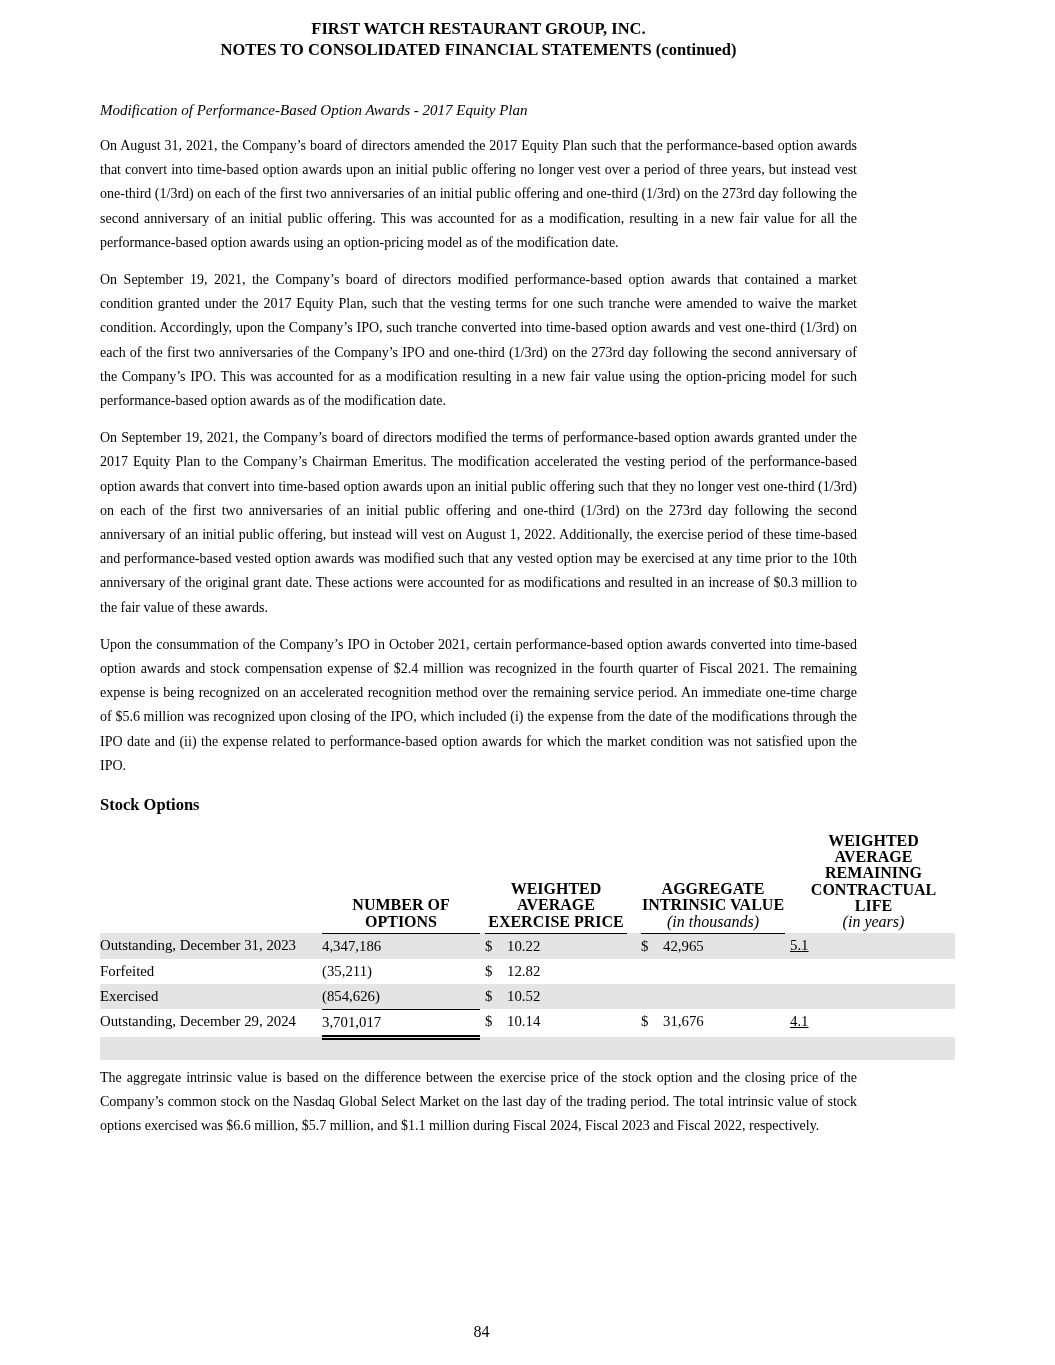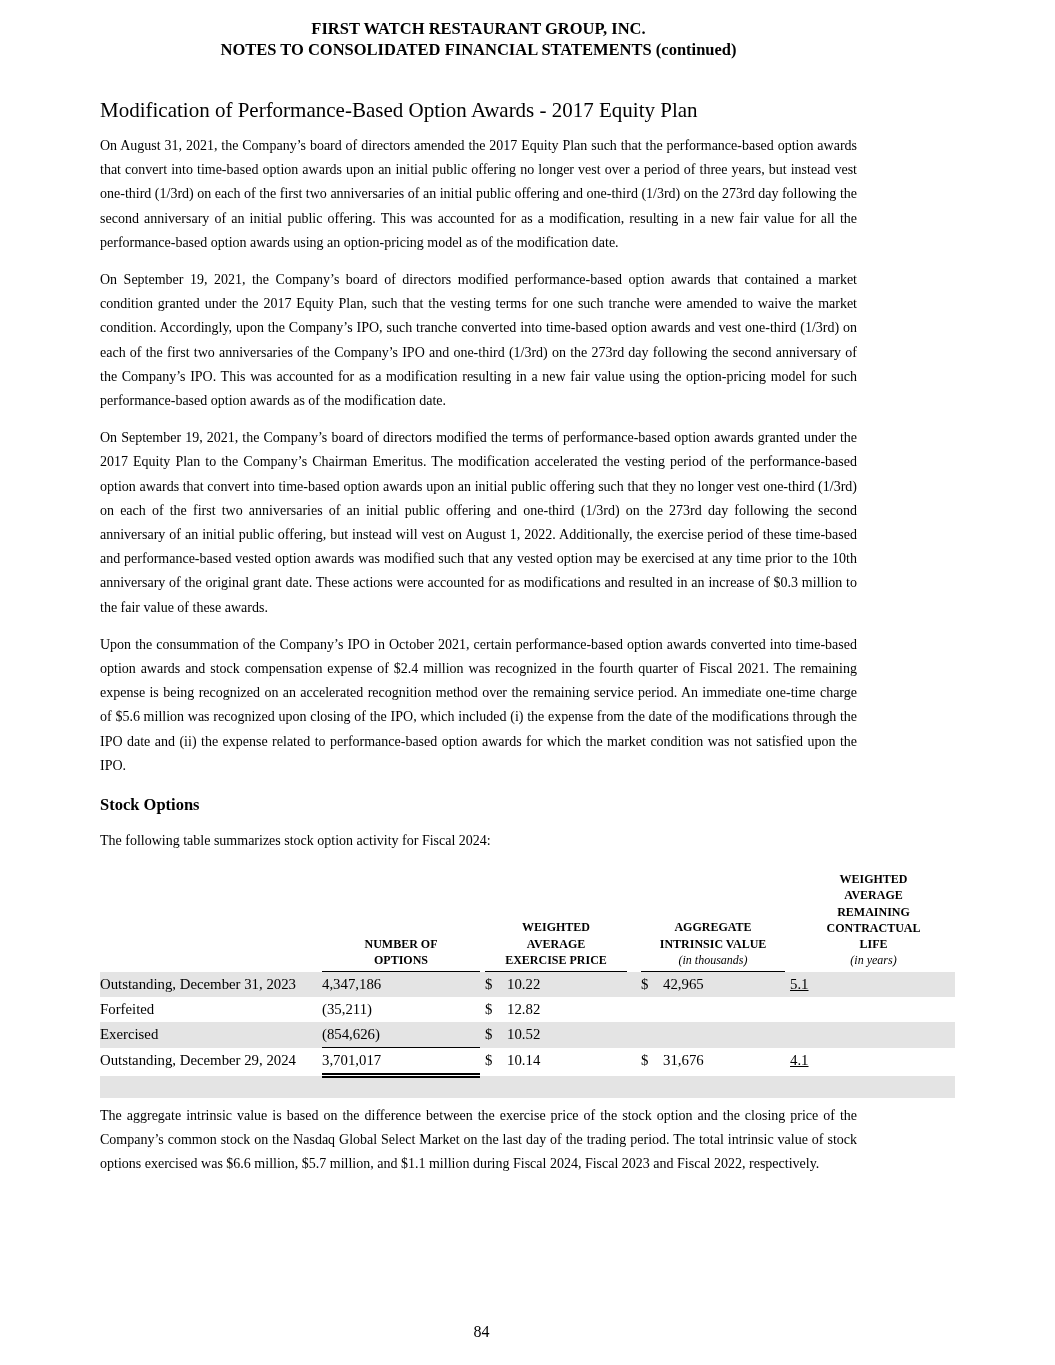--- a/index.html
+++ b/index.html
@@ -2,32 +2,32 @@
 <html style="--shade: #e4e4e4;"><head>
 <meta charset="utf-8">
 <style>
   html,body { margin:0; padding:0; background:#ffffff; }
   .page {
     position:relative; width:955px; height:1365px; box-sizing:border-box;
     padding:18px 98px 0 100px; background:#fff; color:#000;
     font-family:"Liberation Serif","DejaVu Serif",serif; overflow:hidden;
   }
   .doc-header { text-align:center; font-weight:bold; font-size:16.5px; line-height:21px; }
-  .section-heading { font-weight:normal; font-size:21px; line-height:21px; margin:40px 0 0 0; }
+  .section-heading { font-style:italic; font-weight:normal; font-size:15px; line-height:21px; margin:40px 0 0 0; }
   .body-par { text-align:justify; font-size:14px; line-height:24.2px; margin:13px 0 0 0; }
   .sub-heading { font-weight:bold; font-size:16.5px; margin:17px 0 0 0; }
   .intro-par { margin-top:14px; }
   .closing-par { margin-top:6px; }
 
   table.opt-table {
     border-collapse:collapse; table-layout:fixed; width:857px; margin-top:18px;
     font-size:14.8px; line-height:18px;
   }
   .opt-table th { font-weight:bold; vertical-align:bottom; text-align:center;
-    font-size:12px; line-height:16.2px; padding:0 0 3px 0; }
+    font-size:16px; line-height:16.2px; padding:0 0 3px 0; }
   .opt-table th.rule-h { border-bottom:1.5px solid #000; }
   .h-main { display:block; white-space:pre-line; }
   .h-sub { display:block; font-weight:normal; font-style:italic; }
   .opt-table td { padding:3px 3px 4px 0; vertical-align:top; }
   tr.shaded td { background:var(--shade,#e4e4e4); }
   .c-label { text-align:left; padding-left:5px; }
   .c-num { }
   .c-cur { text-align:left; padding-left:2px; }
   .c-life { padding-right:12px;text-decoration:underline; }
   td.rule-single { border-bottom:1.5px solid #000; }
@@ -50,21 +50,20 @@
 
   <div id="paragraphs">
       <p class="body-par">On August 31, 2021, the Company’s board of directors amended the 2017 Equity Plan such that the performance-based option awards that convert into time-based option awards upon an initial public offering no longer vest over a period of three years, but instead vest one-third (1/3rd) on each of the first two anniversaries of an initial public offering and one-third (1/3rd) on the 273rd day following the second anniversary of an initial public offering. This was accounted for as a modification, resulting in a new fair value for all the performance-based option awards using an option-pricing model as of the modification date.</p>
       <p class="body-par">On September 19, 2021, the Company’s board of directors modified performance-based option awards that contained a market condition granted under the 2017 Equity Plan, such that the vesting terms for one such tranche were amended to waive the market condition. Accordingly, upon the Company’s IPO, such tranche converted into time-based option awards and vest one-third (1/3rd) on each of the first two anniversaries of the Company’s IPO and one-third (1/3rd) on the 273rd day following the second anniversary of the Company’s IPO. This was accounted for as a modification resulting in a new fair value using the option-pricing model for such performance-based option awards as of the modification date.</p>
       <p class="body-par">On September 19, 2021, the Company’s board of directors modified the terms of performance-based option awards granted under the 2017 Equity Plan to the Company’s Chairman Emeritus. The modification accelerated the vesting period of the performance-based option awards that convert into time-based option awards upon an initial public offering such that they no longer vest one-third (1/3rd) on each of the first two anniversaries of an initial public offering and one-third (1/3rd) on the 273rd day following the second anniversary of an initial public offering, but instead will vest on August 1, 2022. Additionally, the exercise period of these time-based and performance-based vested option awards was modified such that any vested option may be exercised at any time prior to the 10th anniversary of the original grant date. These actions were accounted for as modifications and resulted in an increase of $0.3 million to the fair value of these awards.</p>
       <p class="body-par">Upon the consummation of the Company’s IPO in October 2021, certain performance-based option awards converted into time-based option awards and stock compensation expense of $2.4 million was recognized in the fourth quarter of Fiscal 2021. The remaining expense is being recognized on an accelerated recognition method over the remaining service period. An immediate one-time charge of $5.6 million was recognized upon closing of the IPO, which included (i) the expense from the date of the modifications through the IPO date and (ii) the expense related to performance-based option awards for which the market condition was not satisfied upon the IPO.</p>
     </div>
 
   <h3 class="sub-heading">Stock Options</h3>
 
-  <p class="body-par intro-par">The following table summarizes stock option activity for Fiscal 2024:</p>
 
   <table class="opt-table">
     <colgroup>
       <col style="width:222px">
         <col style="width:158px">
         <col style="width:5px">
       <col style="width:22px">
         <col style="width:120px">
         <col style="width:14px">
       <col style="width:22px">

